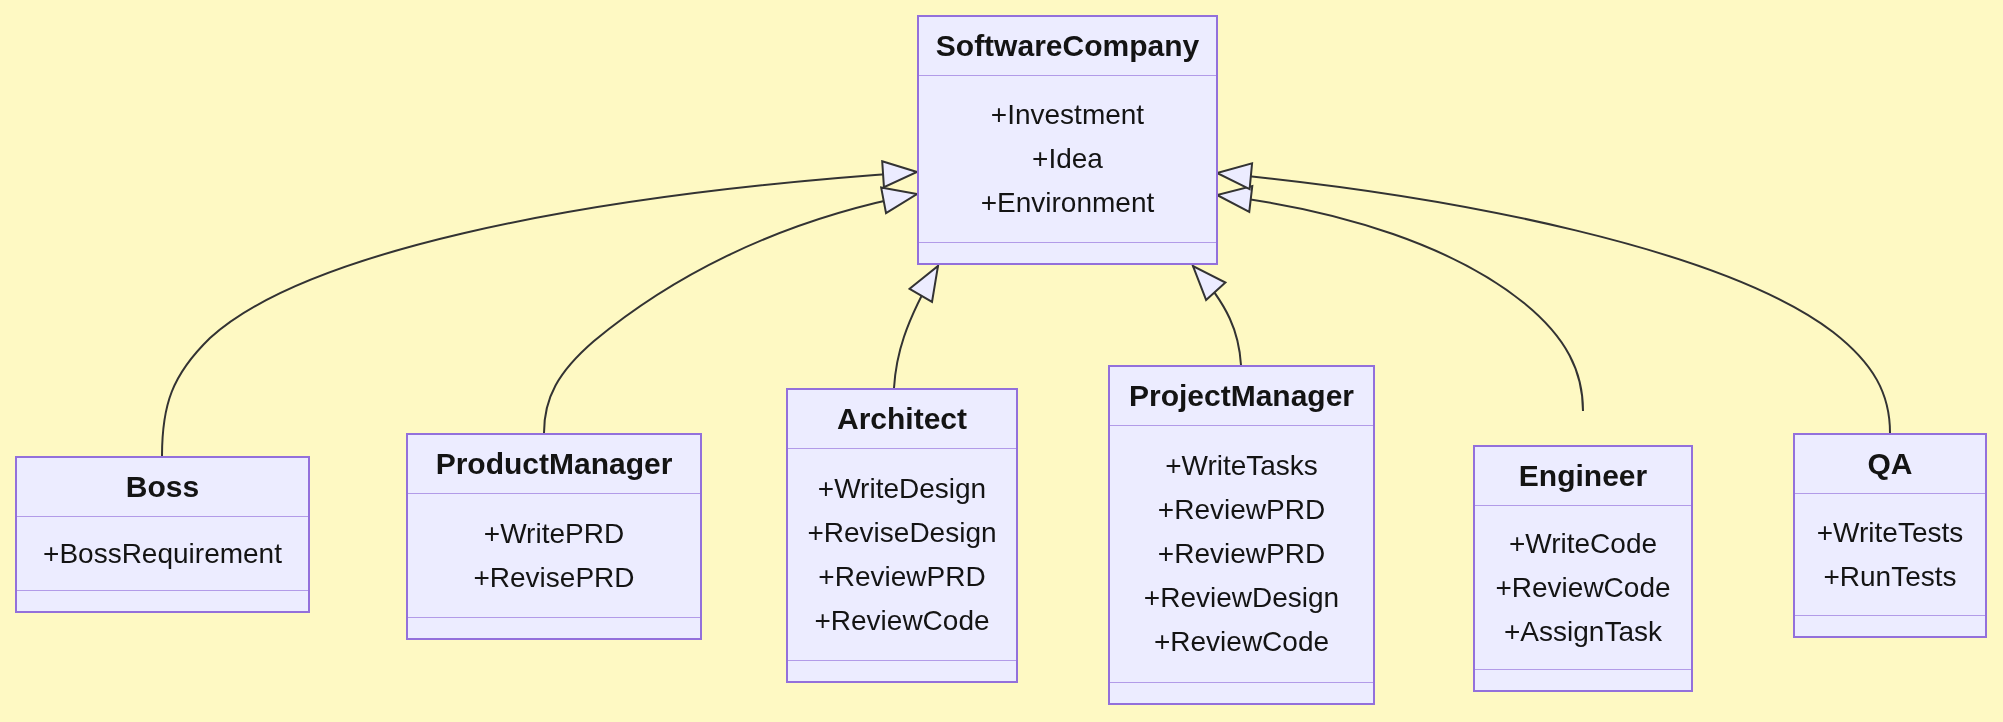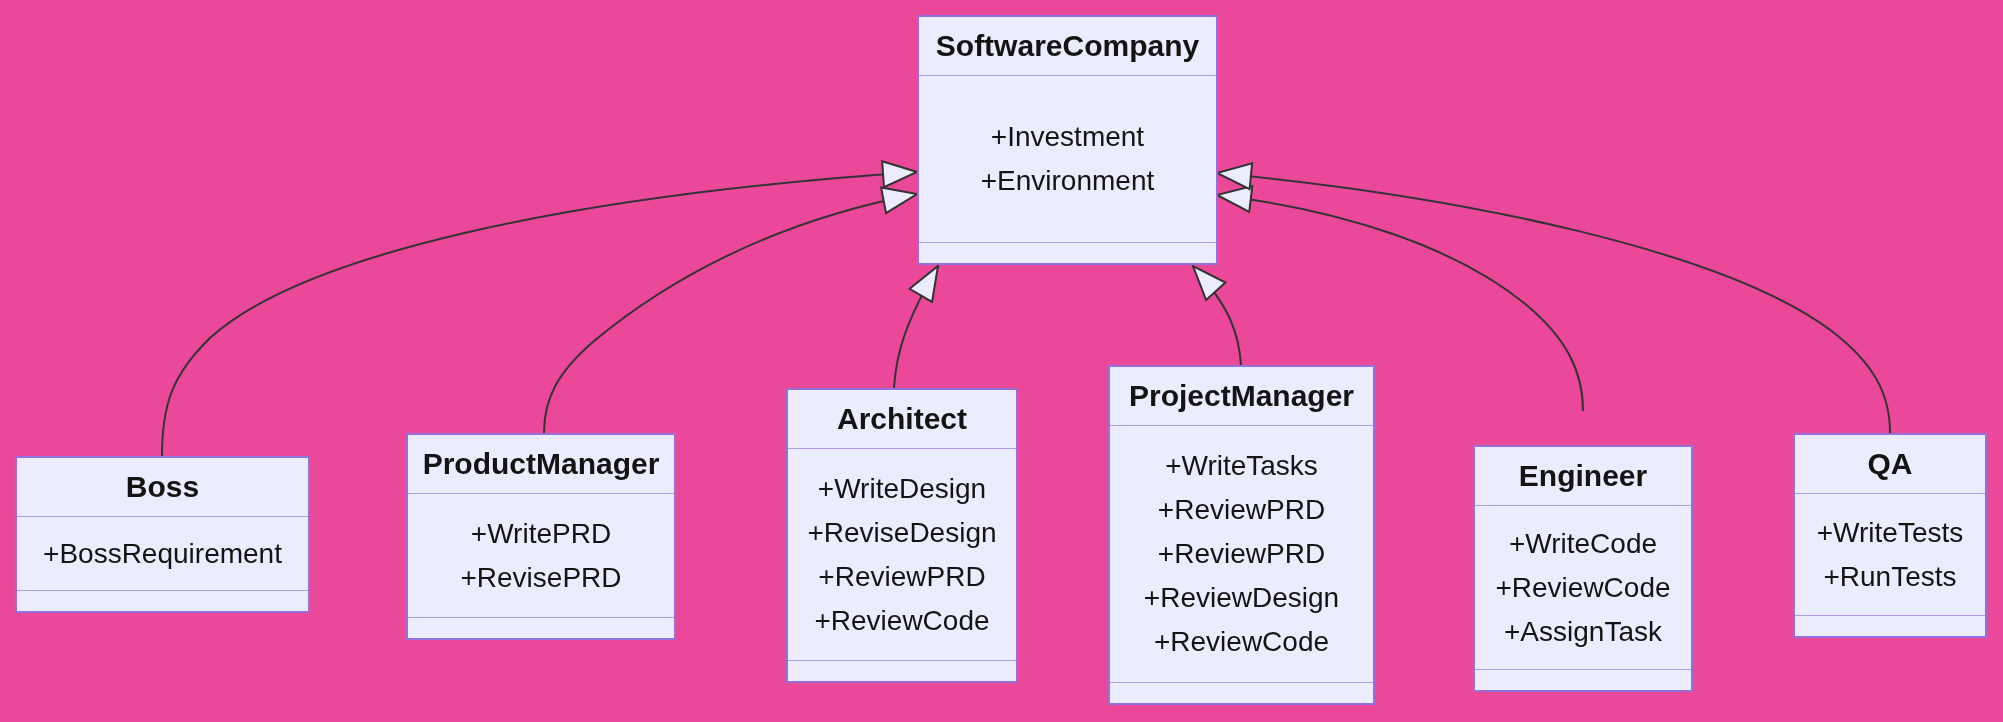--- a/index.html
+++ b/index.html
@@ -2,21 +2,21 @@
 <html><head>
 <meta charset="utf-8">
 <style>
   html, body { margin: 0; padding: 0; background: #ffffff; }
   #diagram {
     position: relative;
     width: 2003px;
     height: 722px;
     font-family: "Liberation Sans", "DejaVu Sans", sans-serif;
     overflow: hidden;
-    background: #ec4899;
+    background: #fef9c3;
   }
   #edges-layer {
     position: absolute;
     left: 0; top: 0;
     width: 2003px; height: 722px;
     z-index: 1;
   }
   .class-node {
     position: absolute;
     box-sizing: border-box;
@@ -80,32 +80,33 @@
         <path d="M 1241 365 C 1239 333 1229 306 1193 266" class="edge-path" marker-end="url(#arrow-inheritance)"></path>
         <path d="M 1583 411 C 1583 372 1567 338 1524 303 C 1456 248 1345 210 1217 195" class="edge-path" marker-end="url(#arrow-inheritance)"></path>
         <path d="M 1890 433 C 1890 394 1874 364 1833 332 C 1725 250 1460 196 1217 173" class="edge-path" marker-end="url(#arrow-inheritance)"></path>
       </g>
   </svg>
   <div id="nodes-layer">
       <div class="class-node" style="left: 917px; top: 15px; width: 301px; height: 250px;">
         <div class="class-title">SoftwareCompany</div>
         <div class="class-attrs">
           <div class="class-attr">+Investment</div>
+          <div class="class-attr">+Idea</div>
           <div class="class-attr">+Environment</div>
         </div>
         <div class="class-methods"></div>
       </div>
       <div class="class-node" style="left: 15px; top: 456px; width: 295px; height: 157px;">
         <div class="class-title">Boss</div>
         <div class="class-attrs">
           <div class="class-attr">+BossRequirement</div>
         </div>
         <div class="class-methods"></div>
       </div>
-      <div class="class-node" style="left: 406px; top: 433px; width: 270px; height: 207px;">
+      <div class="class-node" style="left: 406px; top: 433px; width: 296px; height: 207px;">
         <div class="class-title">ProductManager</div>
         <div class="class-attrs">
           <div class="class-attr">+WritePRD</div>
           <div class="class-attr">+RevisePRD</div>
         </div>
         <div class="class-methods"></div>
       </div>
       <div class="class-node" style="left: 778px; top: 388px; width: 232px; height: 295px; margin-left: 8px;">
         <div class="class-title">Architect</div>
         <div class="class-attrs">

